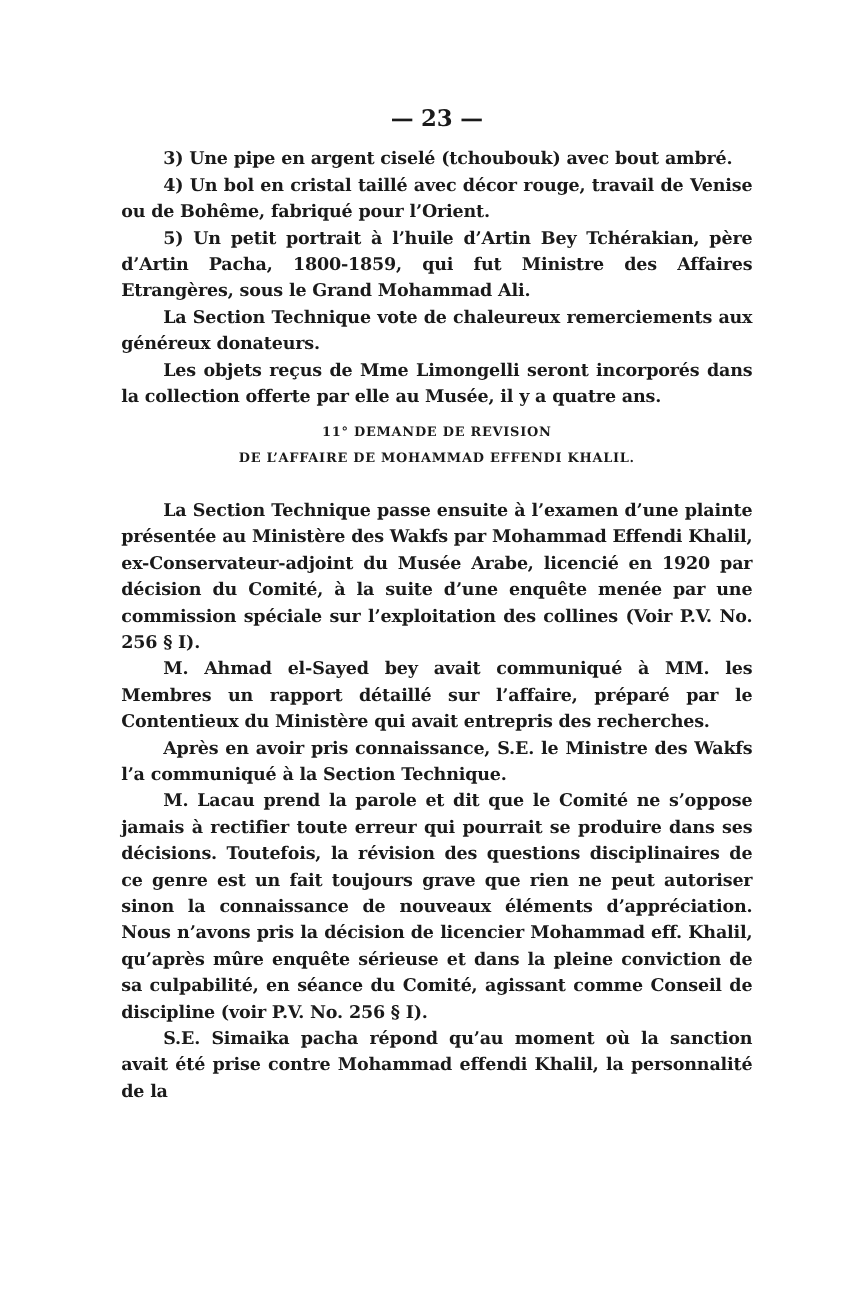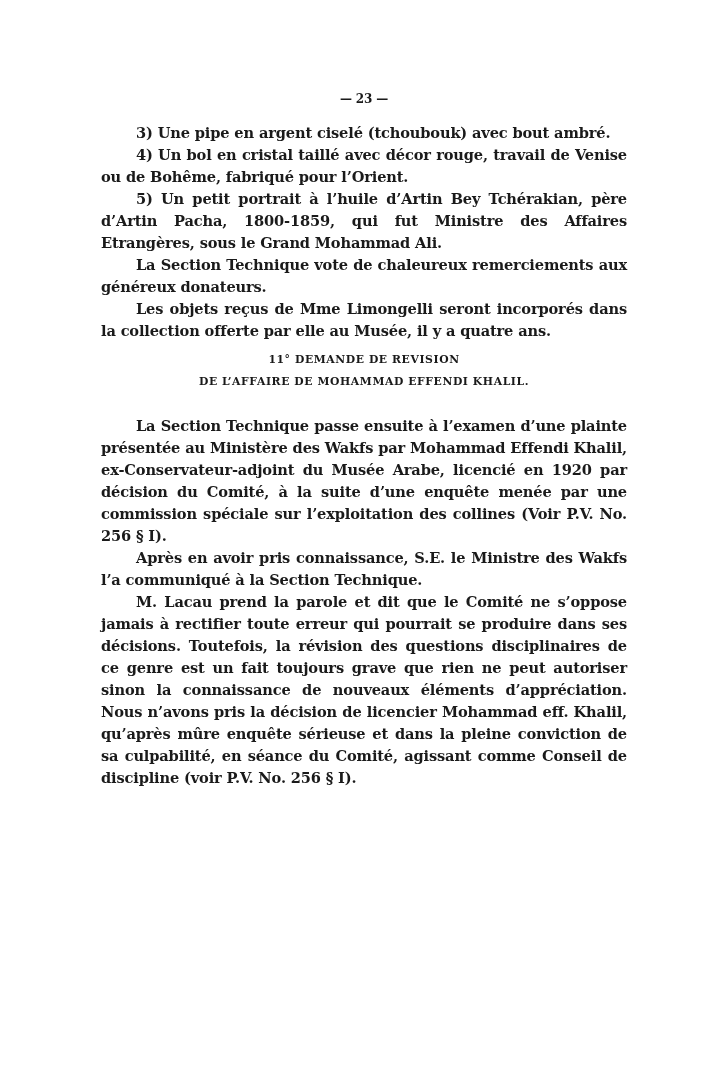--- a/index.html
+++ b/index.html
@@ -24,21 +24,21 @@
       font-size: 14.6px;
       line-height: 22px;
       letter-spacing: -0.15px;
     }
     .page-number {
       position: absolute;
       top: 88px;
       left: 0;
       width: 526px;
       text-align: center;
-      font-size: 12px;
+      font-size: 19px;
       font-weight: bold;
     }
     .body-text {
       position: absolute;
       top: 122px;
       left: 0;
       width: 526px;
     }
     .para {
       margin: 0;
@@ -71,16 +71,18 @@
     <p class="para">5) Un petit portrait à l’huile d’Artin Bey Tchérakian, père d’Artin Pacha, 1800-1859, qui fut Ministre des Affaires Etrangères, sous le Grand Mohammad Ali.</p>
     <p class="para">La Section Technique vote de chaleureux remerciements aux généreux donateurs.</p>
     <p class="para">Les objets reçus de Mme Limongelli seront incorporés dans la collection offerte par elle au Musée, il y a quatre ans.</p>
 
     <div class="heading">
       <span class="line">11° DEMANDE DE REVISION</span>
       <span class="line">DE L’AFFAIRE DE MOHAMMAD EFFENDI KHALIL.</span>
     </div>
 
     <p class="para">La Section Technique passe ensuite à l’examen d’une plainte présentée au Ministère des Wakfs par Mohammad Effendi Khalil, ex-Conservateur-adjoint du Musée Arabe, licencié en 1920 par déci­sion du Comité, à la suite d’une enquête menée par une commission spéciale sur l’exploitation des collines (Voir P.V. No. 256 § I).</p>
+    <p class="para">M. Ahmad el-Sayed bey avait communiqué à MM. les Membres un rapport détaillé sur l’affaire, préparé par le Contentieux du Mi­nistère qui avait entrepris des recherches.</p>
     <p class="para">Après en avoir pris connaissance, S.E. le Ministre des Wakfs l’a communiqué à la Section Technique.</p>
     <p class="para">M. Lacau prend la parole et dit que le Comité ne s’oppose jamais à rectifier toute erreur qui pourrait se produire dans ses décisions. Toutefois, la révision des questions disciplinaires de ce genre est un fait toujours grave que rien ne peut autoriser sinon la connaissance de nouveaux éléments d’appréciation. Nous n’a­vons pris la décision de licencier Mohammad eff. Khalil, qu’après mûre enquête sérieuse et dans la pleine conviction de sa culpa­bilité, en séance du Comité, agissant comme Conseil de discipline (voir P.V. No. 256 § I).</p>
+    <p class="para">S.E. Simaika pacha répond qu’au moment où la sanction avait été prise contre Mohammad effendi Khalil, la personnalité de la</p>
   </div>
 </div>
 
 </body></html>

